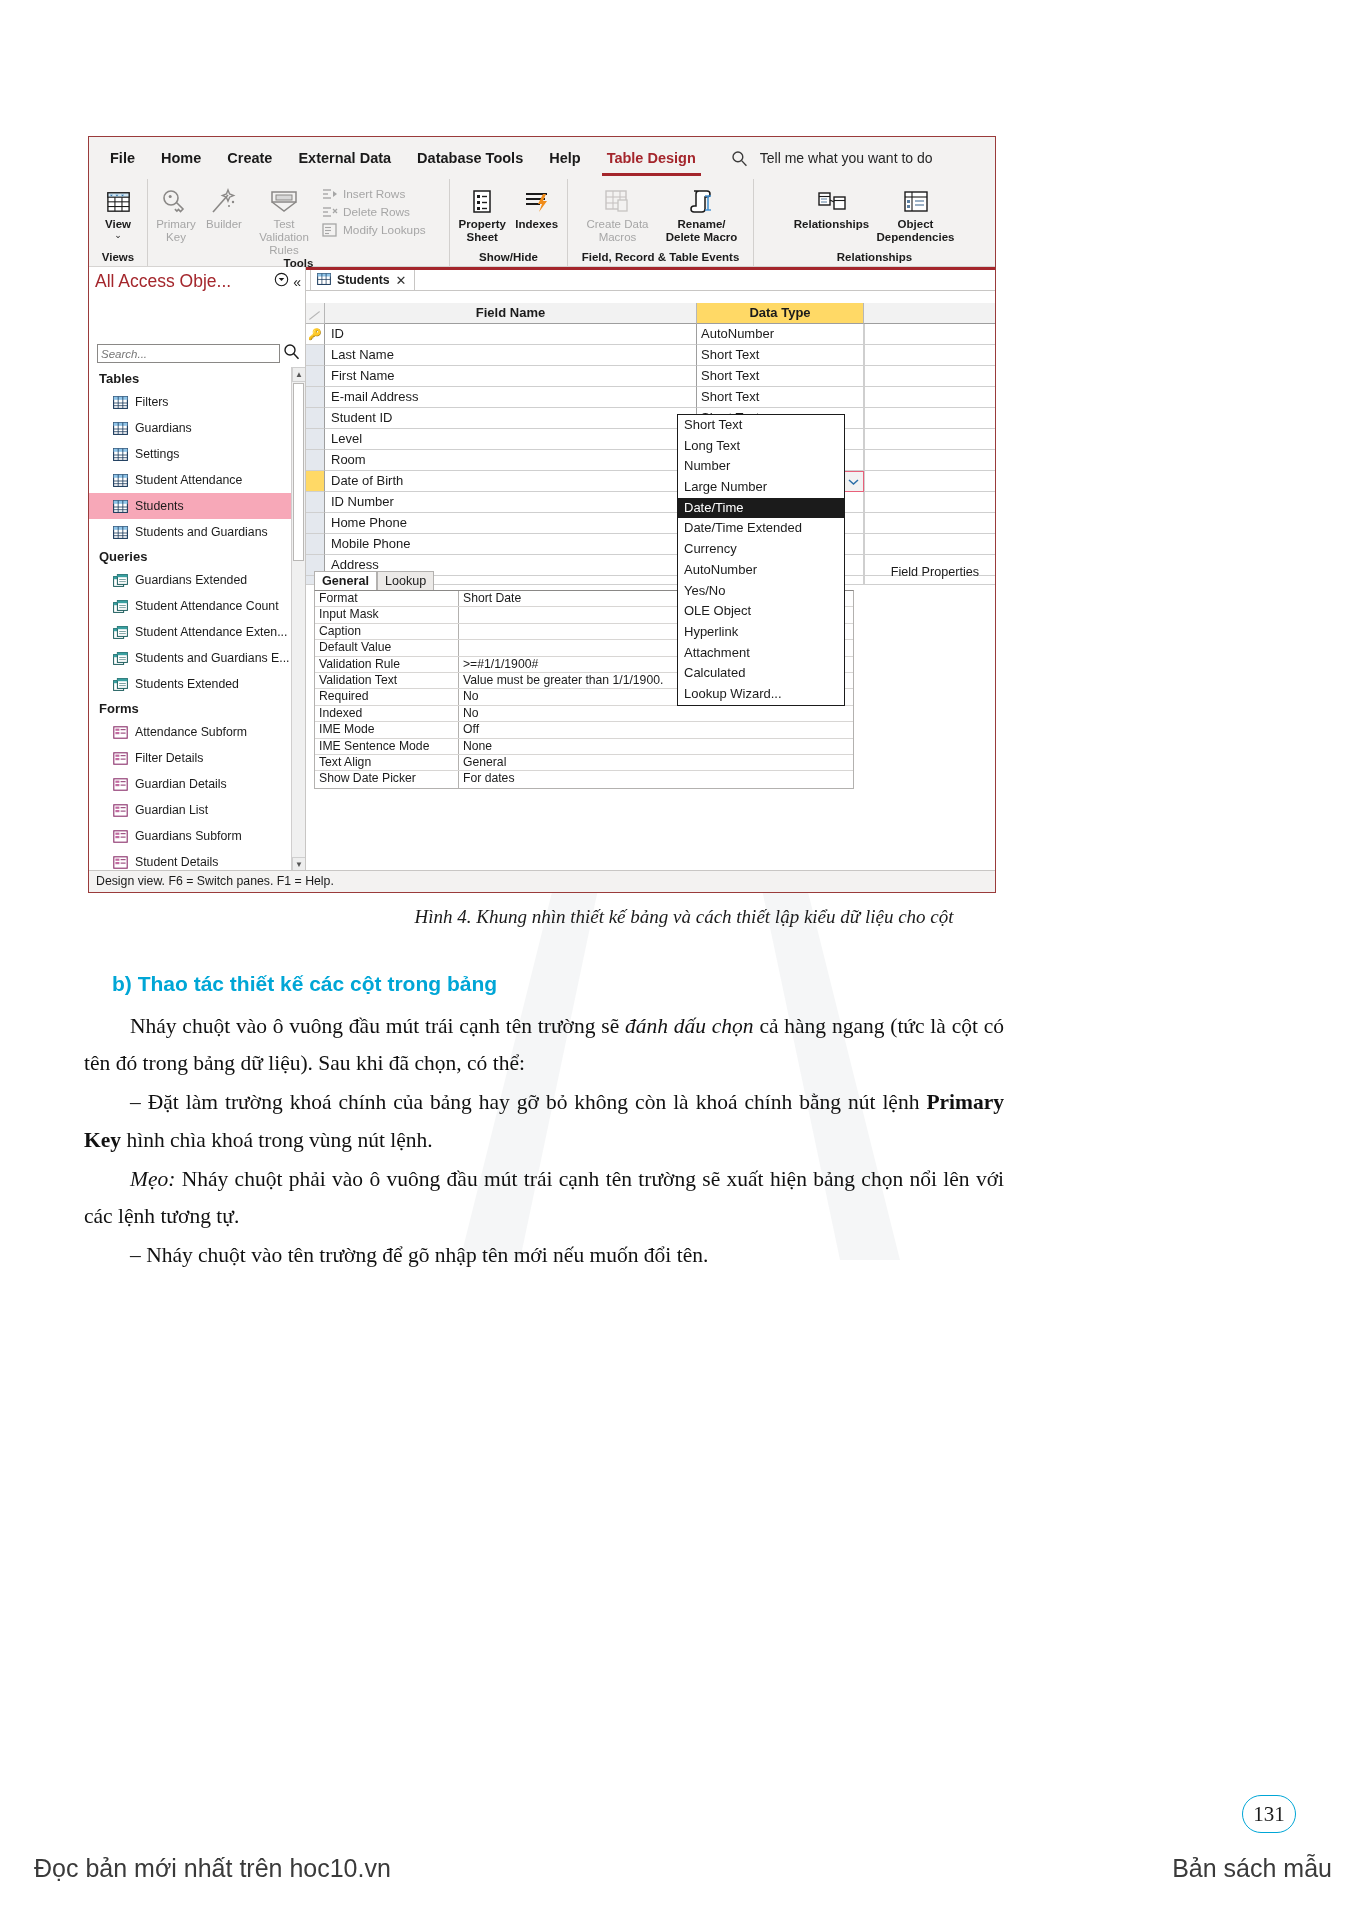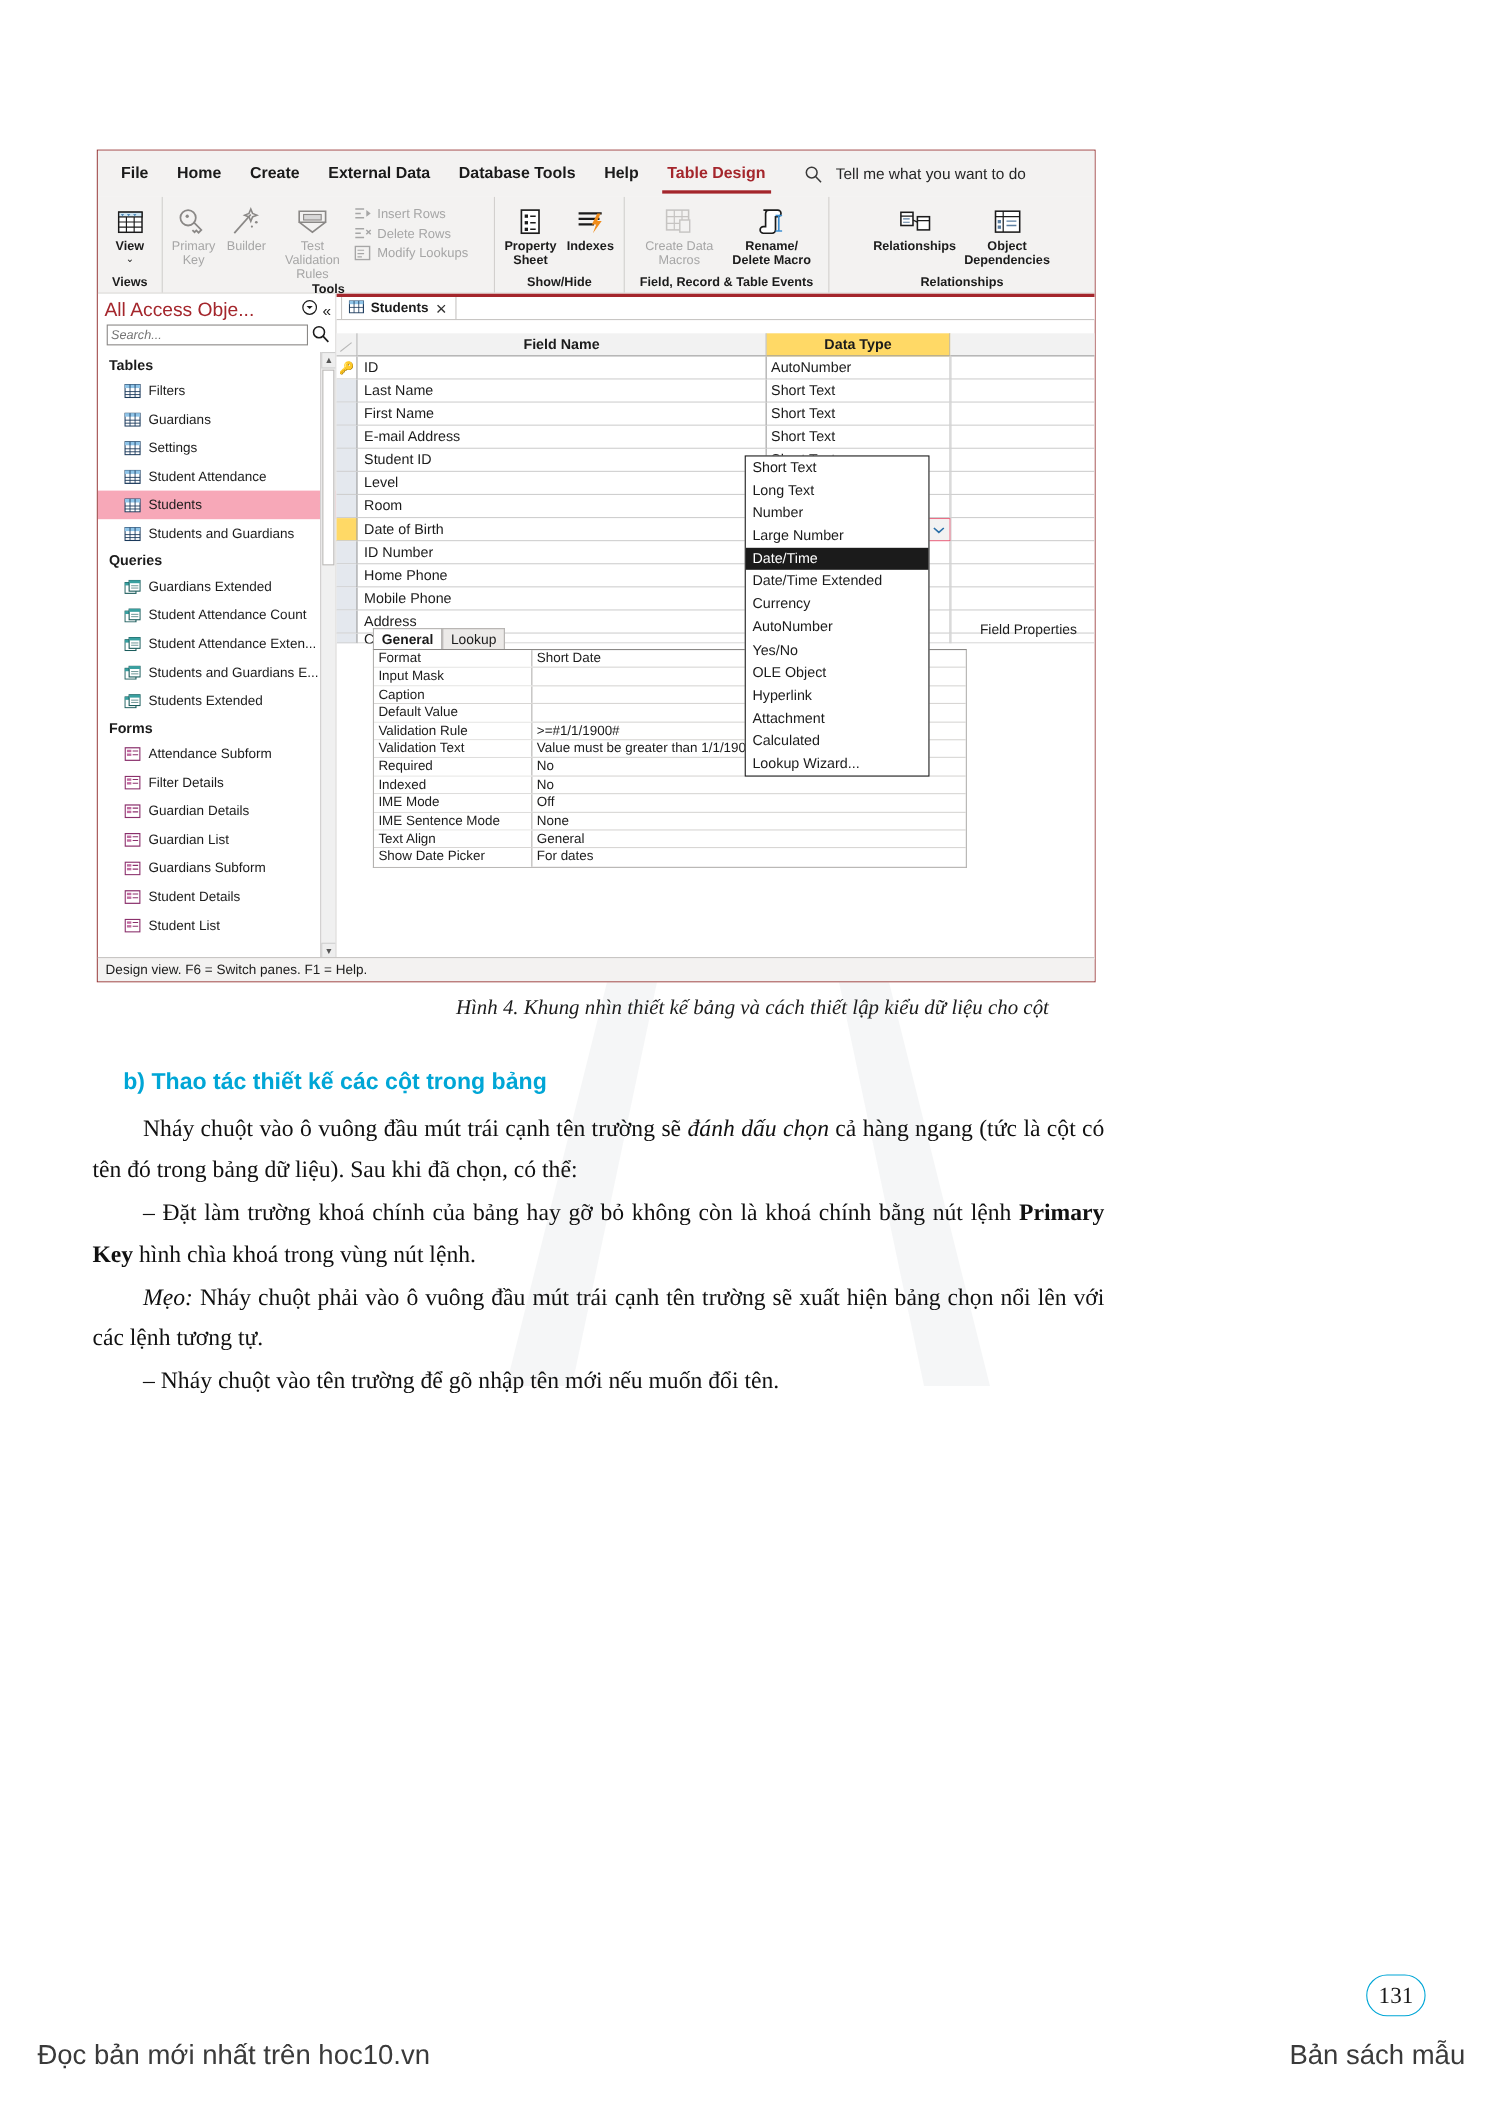--- a/index.html
+++ b/index.html
@@ -95,21 +95,21 @@
   .nav-header {
     display:flex; align-items:center; justify-content:space-between;
     padding:4px 4px 2px 6px;
   }
   .nav-title {
     font-size:17.5px; color:#a4262c; font-weight:normal;
     font-family:"Liberation Sans", sans-serif;
     white-space:nowrap;
   }
   .nav-header-ctrls { display:flex; align-items:center; gap:4px; }
-  .nav-searchrow { padding:1px 5px 3px 8px; display:flex; align-items:flex-start; }
+  .nav-searchrow { padding:1px 5px 3px 8px; display:flex; align-items:center;margin-top:48px; }
   .nav-search {
     flex:1; height:19px; border:1px solid #8a8886; background:#fff;
     font-size:11.5px; font-style:italic; color:#4a4a4a;
     padding:0 3px; font-family:"Liberation Sans", sans-serif;
   }
   .nav-search-ico { margin-left:3px; }
 
   .nav-list { flex:1; overflow:hidden; position:relative; }
   .nav-group {
     display:flex; align-items:center; justify-content:space-between;
@@ -210,21 +210,21 @@
     height:20.7px; line-height:20.7px; padding-left:6px;
     font-size:13px; color:#1b1b1b; white-space:nowrap;
   }
   .dd-item.sel { background:#1b1b1b; color:#ffffff; }
 
   
   .fp-label {
     position:absolute; right:16px; top:298px;
     font-size:12.6px; color:#1b1b1b;
   }
-  .props { position:absolute; left:8px; top:304px; width:540px;margin-left:25px; }
+  .props { position:absolute; left:8px; top:304px; width:540px; }
   .prop-tabs { display:flex; align-items:flex-end; height:19px; }
   .ptab {
     font-size:12.6px; color:#1b1b1b; font-weight:bold;
     padding:1px 7px; border:1px solid #b3b1af; border-bottom:none;
     background:#ffffff; line-height:16px;
   }
   .ptab.inactive { background:#eceae8; font-weight:normal; }
   .prop-table { border:1px solid #b3b1af; border-top:1px solid #8a8886; }
   .prow { display:flex; height:16.4px; border-bottom:1px solid #d8d6d4; }
   .prow:last-child { border-bottom:none; }

